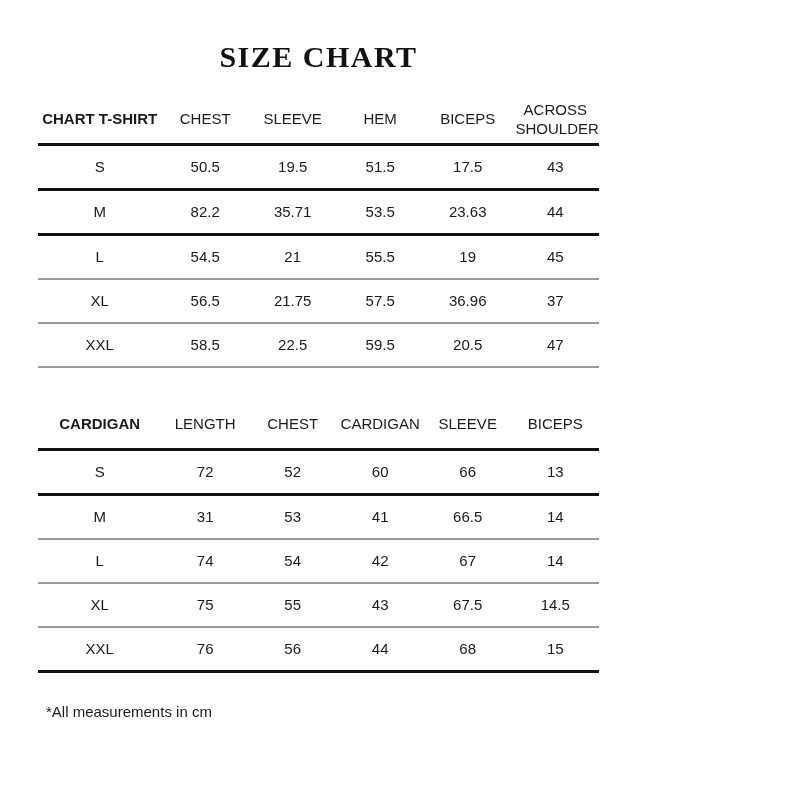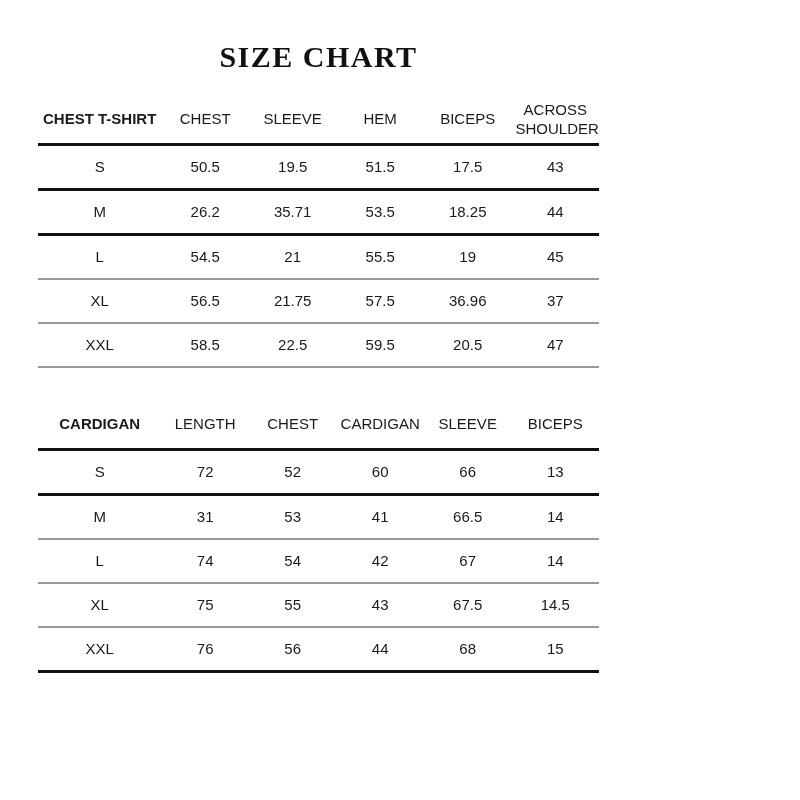--- a/index.html
+++ b/index.html
@@ -81,43 +81,43 @@
       <colgroup>
         <col style="width: 22%;">
         <col style="width: 15.6%;">
         <col style="width: 15.6%;">
         <col style="width: 15.6%;">
         <col style="width: 15.6%;">
         <col style="width: 15.6%;">
       </colgroup>
       <thead>
         <tr class="rule-dark">
-          <th class="table-title">CHEST T-SHIRT</th>
+          <th class="table-title">CHART T-SHIRT</th>
           <th>CHEST</th>
           <th>SLEEVE</th>
           <th>HEM</th>
           <th>BICEPS</th>
           <th>ACROSS SHOULDER</th>
         </tr>
       </thead>
       <tbody>
         <tr class="rule-dark">
           <td>S</td>
           <td>50.5</td>
           <td>19.5</td>
           <td>51.5</td>
           <td>17.5</td>
           <td>43</td>
         </tr>
         <tr class="rule-dark">
           <td>M</td>
-          <td>26.2</td>
+          <td>82.2</td>
           <td>35.71</td>
           <td>53.5</td>
-          <td>18.25</td>
+          <td>23.63</td>
           <td>44</td>
         </tr>
         <tr class="rule-light">
           <td>L</td>
           <td>54.5</td>
           <td>21</td>
           <td>55.5</td>
           <td>19</td>
           <td>45</td>
         </tr>
@@ -196,13 +196,14 @@
           <td>XXL</td>
           <td>76</td>
           <td>56</td>
           <td>44</td>
           <td>68</td>
           <td>15</td>
         </tr>
       </tbody>
     </table>
 
+  <p class="footnote">*All measurements in cm</p>
 </div>
 
 </body></html>

